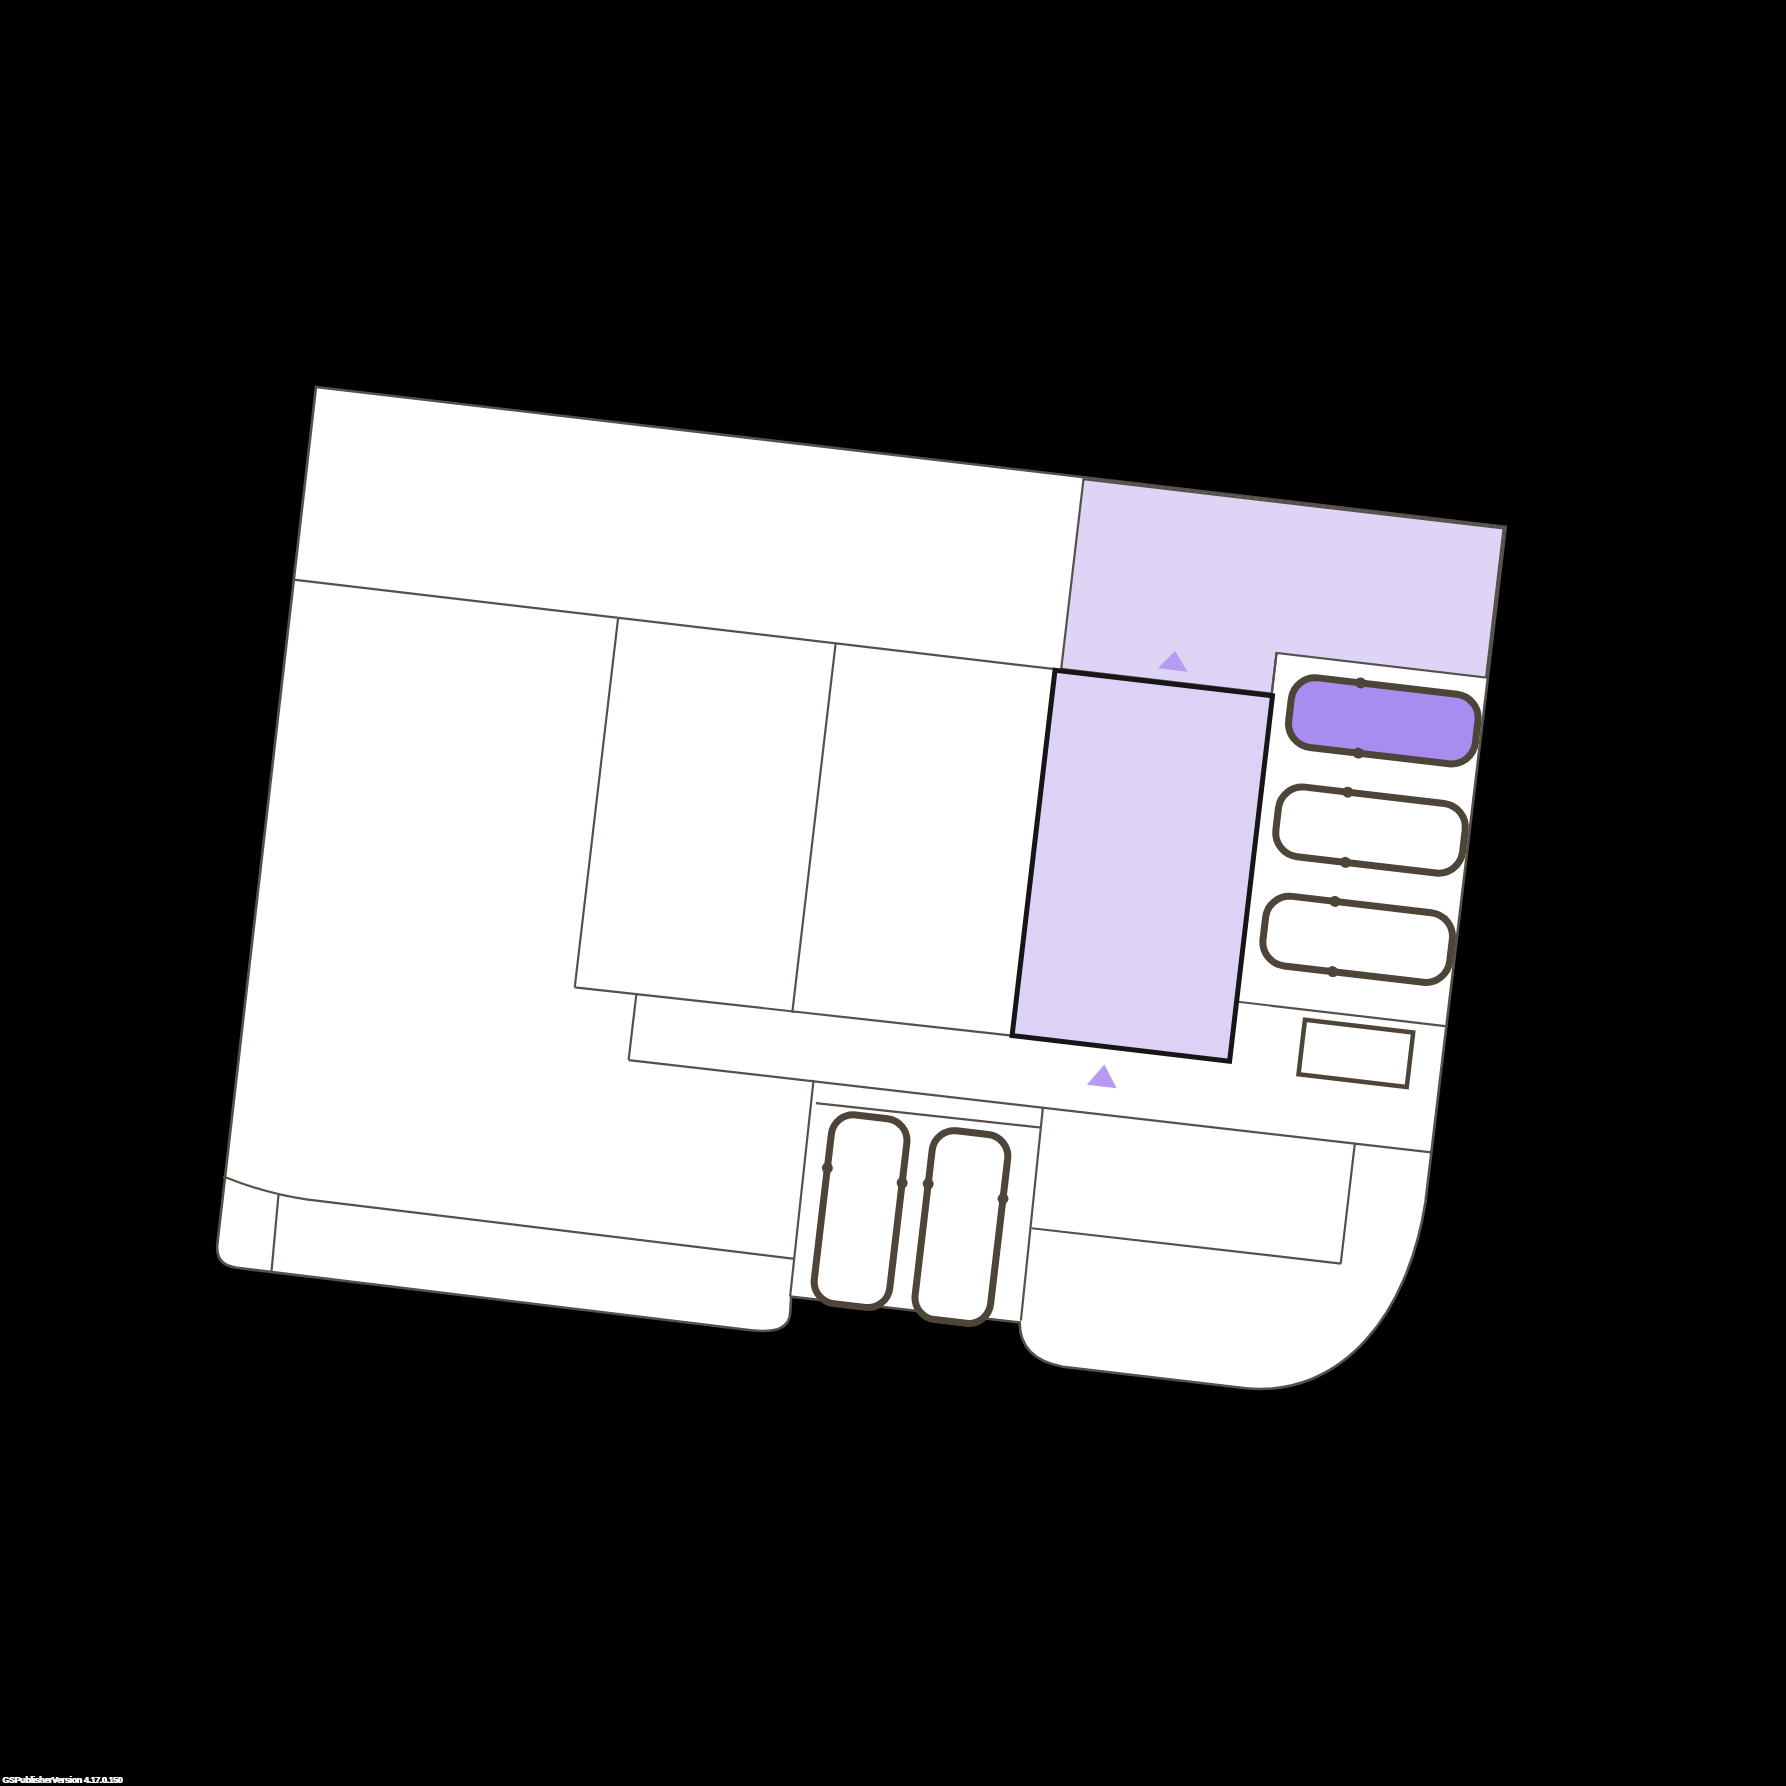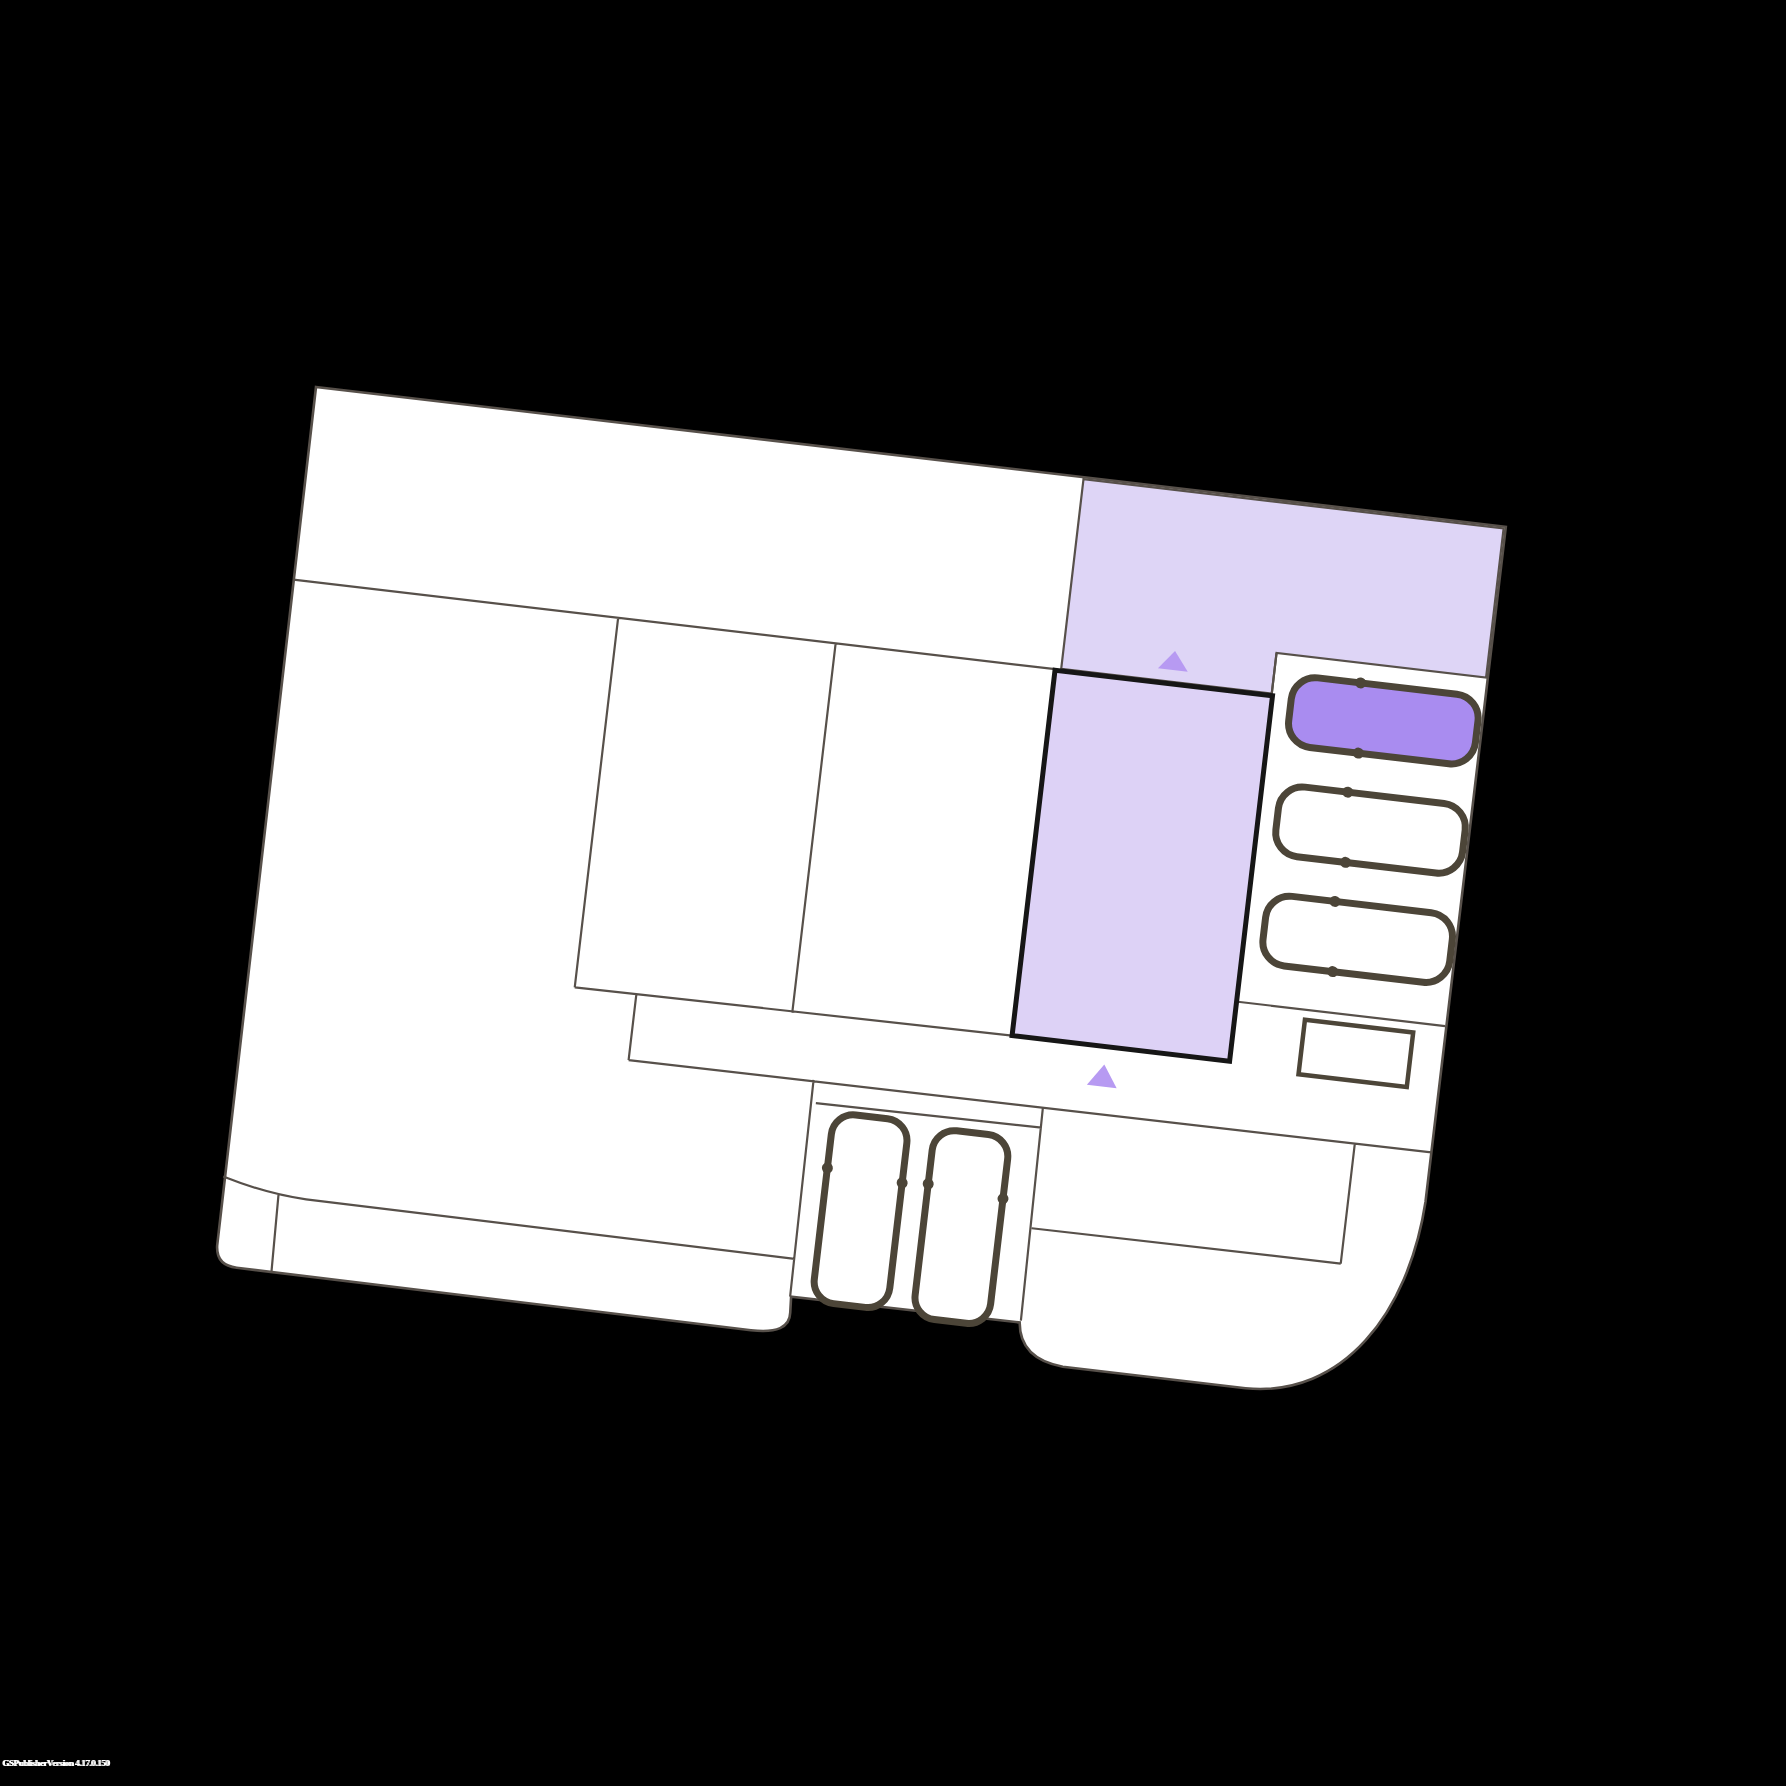--- a/index.html
+++ b/index.html
@@ -6,24 +6,24 @@
   body{position:relative;font-family:"Liberation Sans", sans-serif;}
   svg{display:block;}
   .outline{stroke:#57504a;stroke-width:2.6;stroke-linejoin:miter;}
   .thin{stroke:#57504a;stroke-width:2.2;}
   .nofill{fill:none;}
   .selected{stroke:#161616;stroke-width:5;}
   .mid{stroke:#4c4538;stroke-width:4.5;}
   .vehicle{stroke:#4c4538;stroke-width:7;stroke-linejoin:round;}
   .nub{fill:#4c4538;stroke:none;}
   #watermark{
-    position:absolute;left:2px;bottom:18px;
+    position:absolute;left:2px;bottom:1px;
     color:#ffffff;font-size:9px;font-weight:bold;letter-spacing:-0.4px;
     text-shadow:1px 0 0 #ffffff;
-    font-family:Liberation Serif, serif;
+    font-family:Liberation Sans, sans-serif;
     white-space:nowrap;
   }
 </style>
 </head>
 <body>
 
 <svg width="1786" height="1786" viewBox="0 0 1786 1786">
 
   <g transform="translate(316,387) rotate(6.7)">
 

